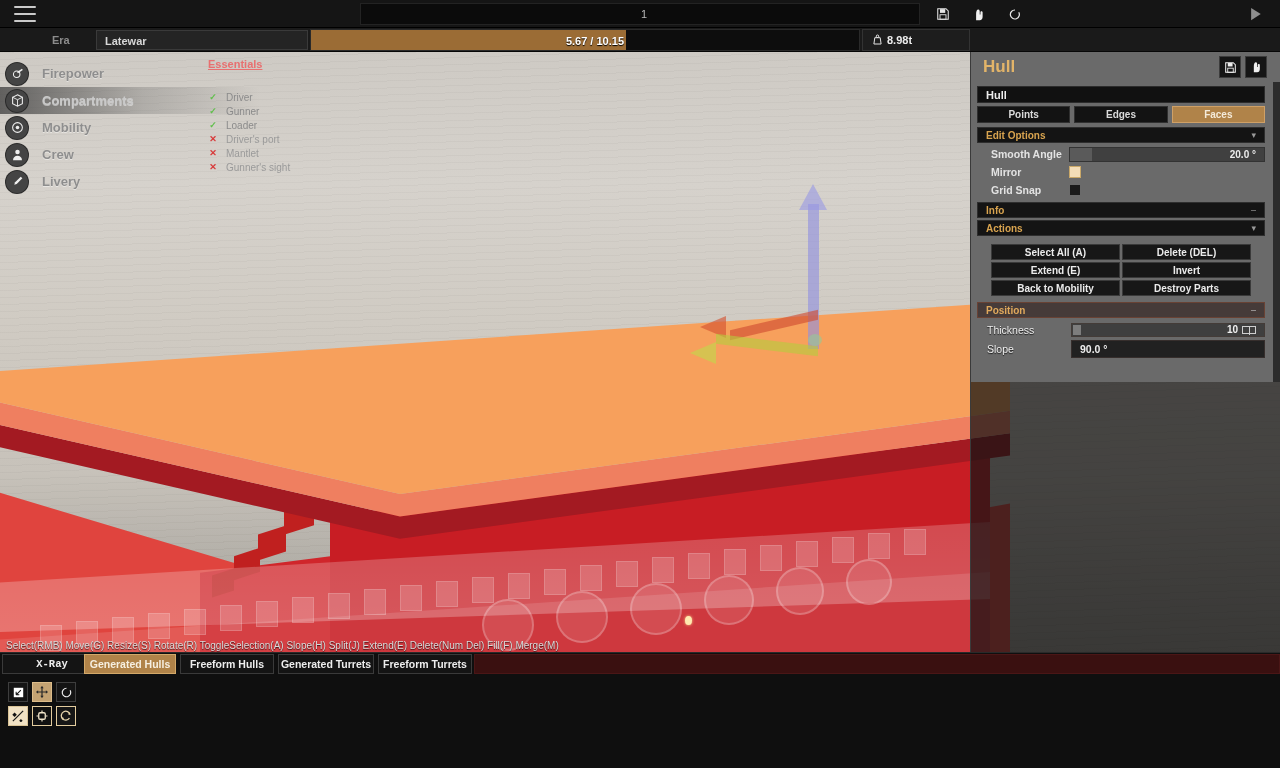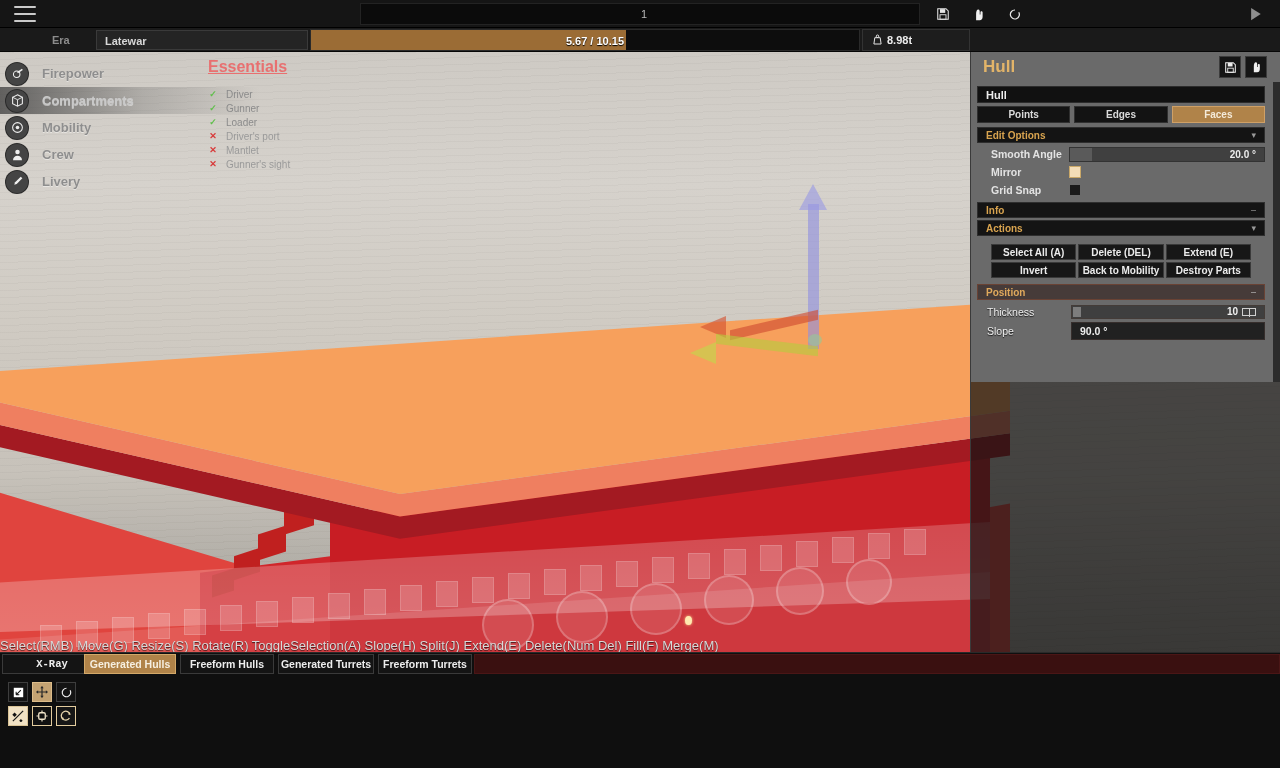--- a/index.html
+++ b/index.html
@@ -182,21 +182,21 @@
   }
   .lm-label {
     font-size:13px; color:#8e8e8e; font-weight:bold;
     text-shadow:0 1px 0 rgba(255,255,255,0.45);
   }
   .lm-item.active .lm-label { color:#c9c9c9; }
 
   
   #essentials { position:absolute; left:208px; top:58px; width:200px; }
   #ess-title {
-    color:#e87070; font-size:16px; font-weight:bold; margin-bottom:11px;
+    color:#e87070; font-size:11px; font-weight:bold; margin-bottom:20px;
     text-decoration:underline;
   }
   .ess-row { display:flex; align-items:center; gap:8px; height:14px; }
   .ess-mark { width:10px; text-align:center; font-size:9px; font-weight:bold; }
   .ess-mark.ok { color:#5fbf4a; }
   .ess-mark.no { color:#d83a3a; }
   .ess-name { font-size:10px; color:#8b8b8b; }
   .ess-row.missing .ess-name { color:#9a9a9a; }
 
   
@@ -263,21 +263,21 @@
   .rp-slider .fill { position:absolute; left:0; top:0; height:100%; width:22px; background:#5a5a5a; }
   .rp-slider .val {
     position:absolute; right:8px; top:0; height:13px; line-height:13px;
     color:#ececec; font-size:10px; font-weight:bold;
   }
   .rp-check {
     width:12px; height:12px; border:1px solid #6a6a6a; background:#1a1a1a;
   }
   .rp-check.on { background:#f3ddb8; border-color:#caa868; }
 
-  .rp-actions { display:grid; grid-template-columns:1fr 1fr 1fr; gap:2px; margin-top:8px; }
+  .rp-actions { display:grid; grid-template-columns:1fr 1fr; gap:2px; margin-top:8px; }
   .rp-abtn {
     height:16px; background:#171717; border:1px solid #3a3a3a;
     display:flex; align-items:center; justify-content:center;
     color:#ebebeb; font-size:10px; font-weight:bold;
   }
 
   .rp-ghost-row { display:flex; align-items:center; height:19px; padding-left:10px; }
   .rp-ghost-row .lbl {
     width:84px; color:#ededed; font-size:10.5px; font-weight:normal;
     text-shadow:0 1px 1px rgba(0,0,0,0.8);
@@ -308,21 +308,21 @@
     background:rgba(40,20,16,0.55);
     display:flex; align-items:center; justify-content:space-between;
     padding:0 8px; margin-bottom:2px;
   }
   #rp-position-sec .t { color:#e0a95c; font-size:10px; font-weight:bold; }
   #rp-position-sec .c { color:#bdbdbd; font-size:9px; }
 
   
   #hintbar {
     position:absolute; left:0; top:640px; width:1114px; height:12px;
-    color:#d9d9d9; font-size:13px; padding-left:0; line-height:12px;
+    color:#d9d9d9; font-size:10px; padding-left:6px; line-height:12px;
     white-space:nowrap; text-shadow:0 1px 1px rgba(0,0,0,0.7);
   }
 
   
   #bottom {
     position:absolute; left:0; top:652px; width:1280px; height:116px;
     background:#0f0f0f; border-top:1px solid #2a2a2a;
   }
   #tabstrip { position:absolute; left:0; top:0; width:1280px; height:22px; }
   .btab {

